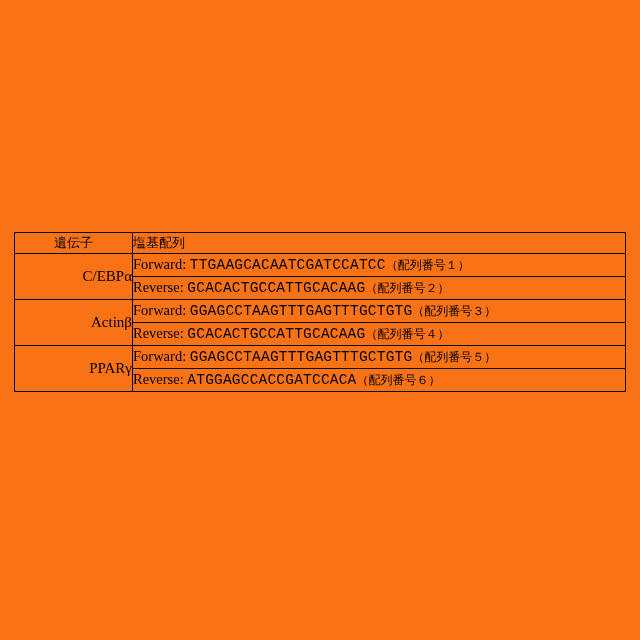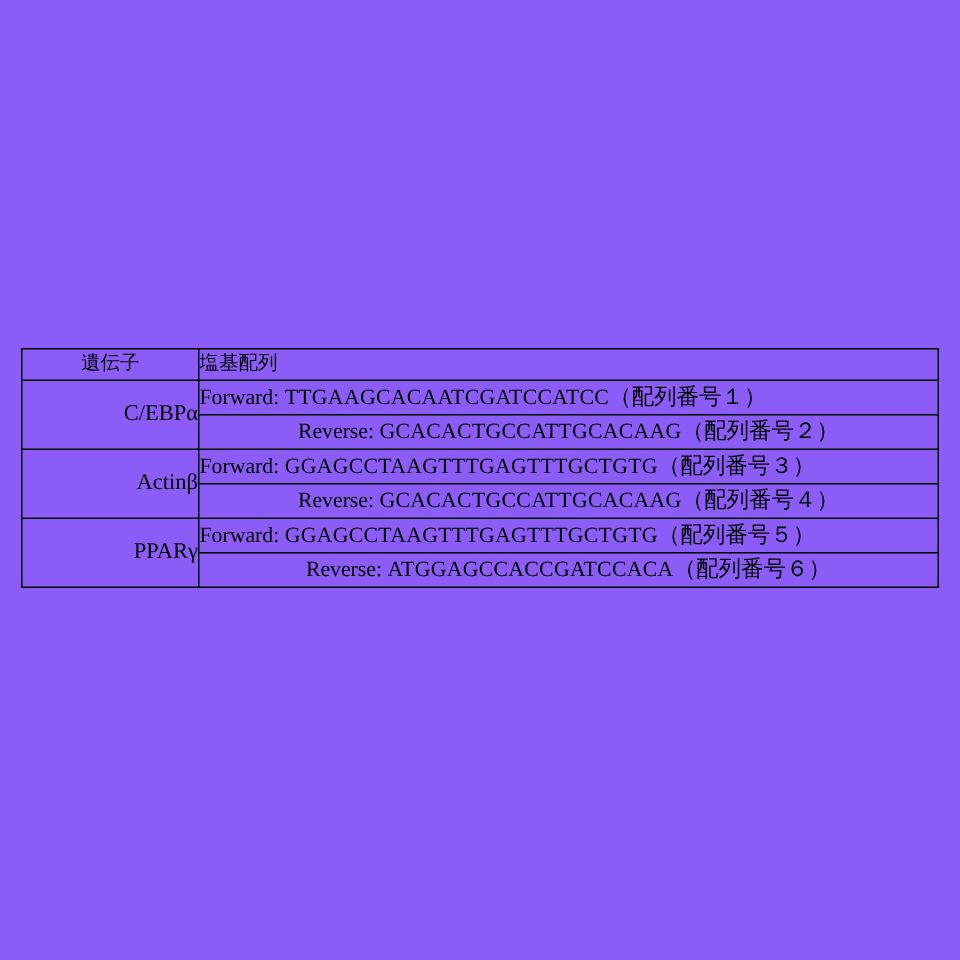--- a/index.html
+++ b/index.html
@@ -10,21 +10,21 @@
     background: #ffffff;
   }
   body {
     font-family: "Liberation Serif", serif;
     color: #000000;
   }
   .page {
     position: relative;
     width: 640px;
     height: 640px;
-    background: #8b5cf6;
+    background: #f97316;
   }
   .table-wrap {
     position: absolute;
     left: 14px;
     top: 232px;
     width: 612px;
   }
   table.seq-table {
     border-collapse: collapse;
     width: 100%;
@@ -54,25 +54,25 @@
     text-align: center;
     padding: 5px 2px;
   }
   .seq-cell {
     padding: 3px 8px;
     line-height: 1.45;
     white-space: nowrap;
   }
   
   tr.sub-top td.seq-cell { border-bottom: 1px solid #000000; }
-  tr.sub-bottom td.seq-cell { border-top: none; text-align: center; }
+  tr.sub-bottom td.seq-cell { border-top: none; }
   .jp { font-family: "DejaVu Sans", sans-serif; font-size: 13px; }
   .seq-label { font-family: "Liberation Serif", serif; }
-  .seq-dna { font-family: Liberation Serif, serif; letter-spacing: 0.2px; }
-  .note { font-family: "DejaVu Sans", sans-serif; font-size: 15px; }
+  .seq-dna { font-family: Liberation Mono, monospace; letter-spacing: 0.2px; }
+  .note { font-family: "DejaVu Sans", sans-serif; font-size: 12px; }
   .gene-name { font-family: "Liberation Serif", serif; font-size: 15px; }
 </style>
 </head>
 <body>
 
 <div class="page">
   <div class="table-wrap">
     <table class="seq-table">
       <colgroup>
         <col class="col-gene">

